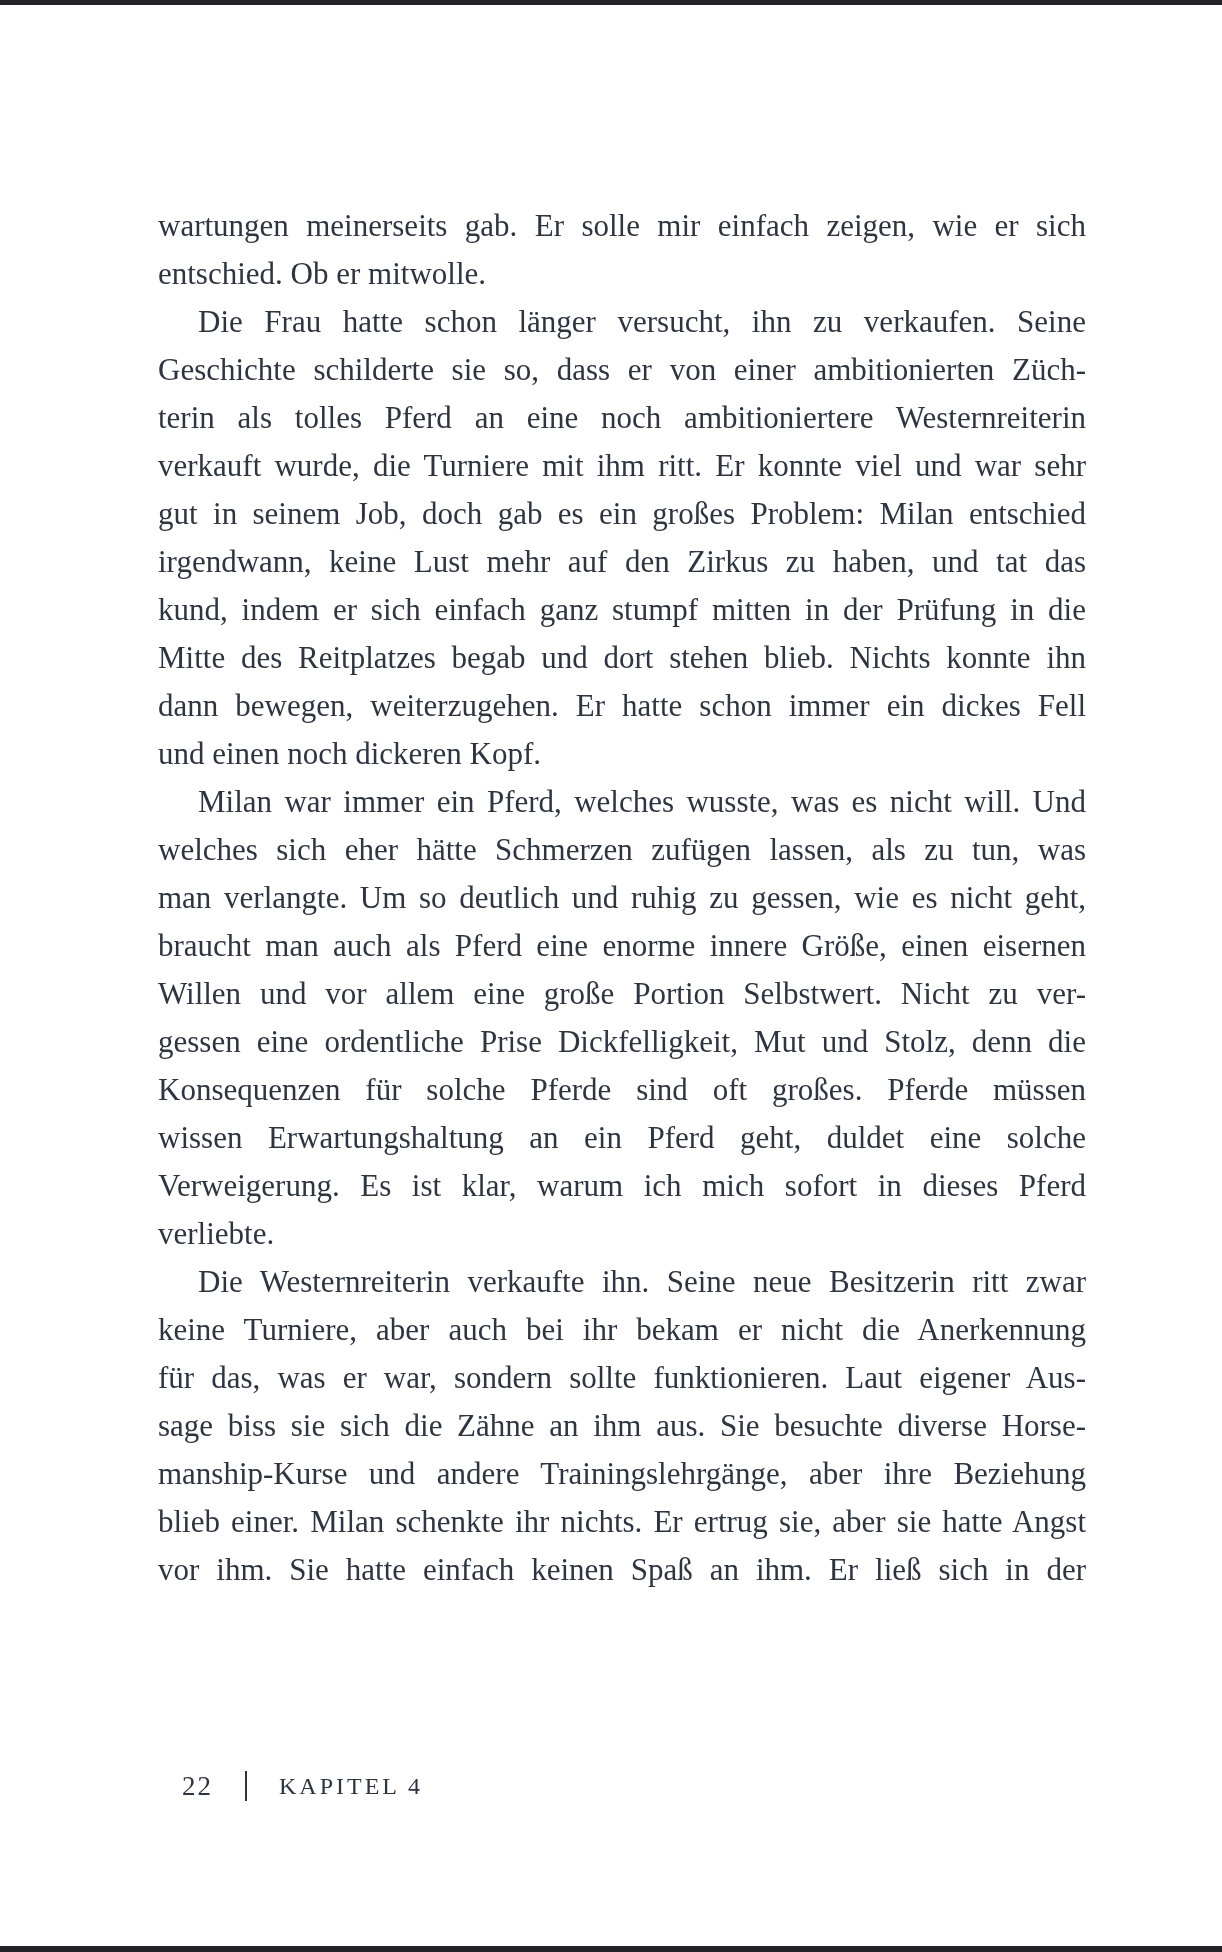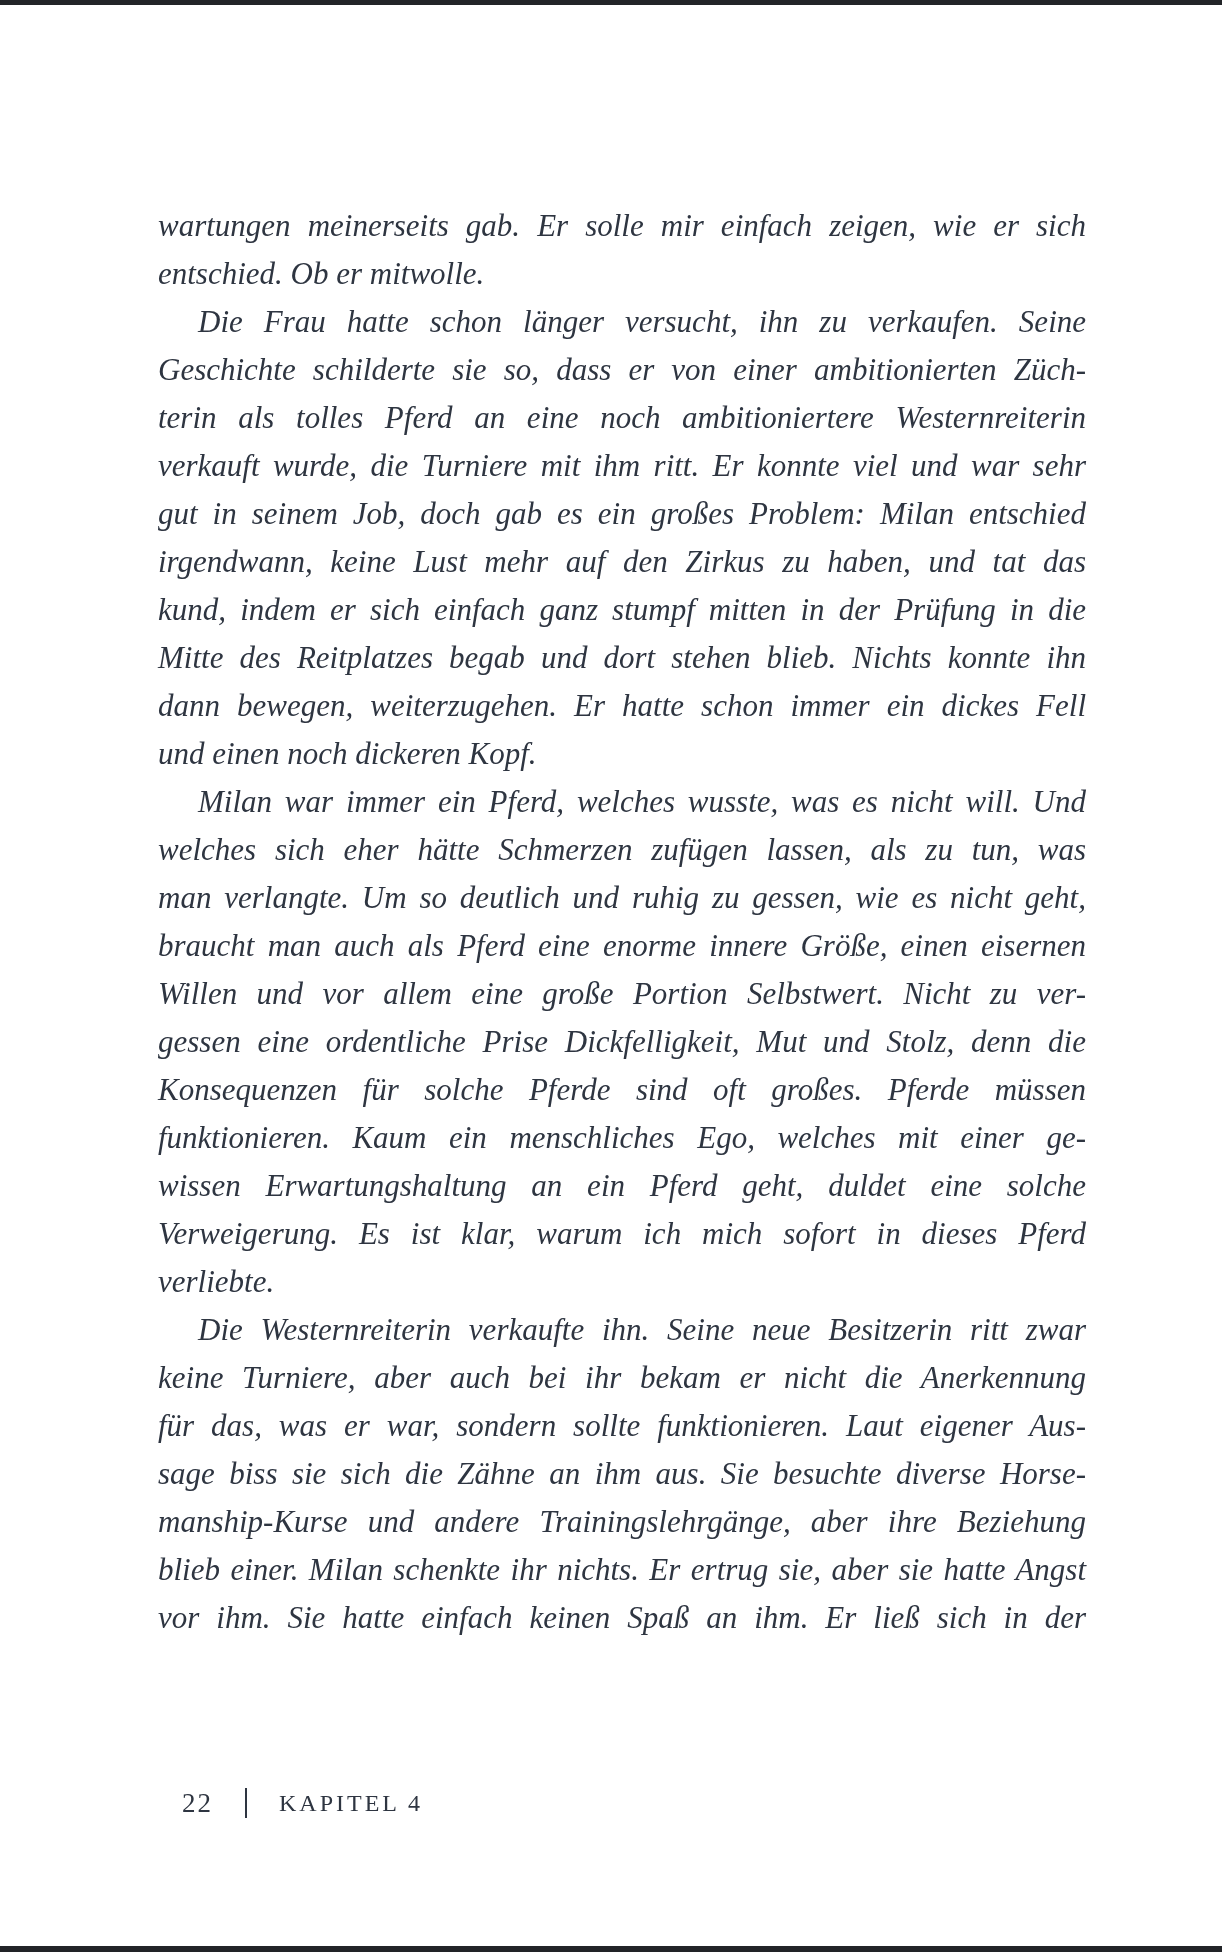--- a/index.html
+++ b/index.html
@@ -44,21 +44,20 @@
   }
 
   .footer {
     position: absolute;
     left: 182px;
     top: 1768px;
     height: 36px;
     display: flex;
     align-items: center;
     color: #2e3541;
-    margin-top: 17px;
   }
   .pagenum {
     font-size: 27px;
     letter-spacing: 2px;
   }
   .divider {
     display: inline-block;
     width: 2px;
     height: 30px;
     background: #2e3541;
@@ -67,41 +66,40 @@
   .chapter {
     font-size: 24px;
     letter-spacing: 3px;
   }
 </style>
 </head>
 <body style="background: rgb(255, 255, 255);">
 
 <div class="edge-bar top" style="background: rgb(34, 36, 40);"></div>
 
-<div class="textblock" id="textblock" style="color: rgb(46, 53, 65); font-style: italic;">
+<div class="textblock" id="textblock" style="color: rgb(46, 53, 65);">
     <div class="line">wartungen meinerseits gab. Er solle mir einfach zeigen, wie er sich</div>
     <div class="line last">entschied. Ob er mitwolle.</div>
     <div class="line indent">Die Frau hatte schon länger versucht, ihn zu verkaufen. Seine</div>
     <div class="line">Geschichte schilderte sie so, dass er von einer ambitionierten Züch-</div>
     <div class="line">terin als tolles Pferd an eine noch ambitioniertere Westernreiterin</div>
     <div class="line">verkauft wurde, die Turniere mit ihm ritt. Er konnte viel und war sehr</div>
     <div class="line">gut in seinem Job, doch gab es ein großes Problem: Milan entschied</div>
     <div class="line">irgendwann, keine Lust mehr auf den Zirkus zu haben, und tat das</div>
     <div class="line">kund, indem er sich einfach ganz stumpf mitten in der Prüfung in die</div>
     <div class="line">Mitte des Reitplatzes begab und dort stehen blieb. Nichts konnte ihn</div>
     <div class="line">dann bewegen, weiterzugehen. Er hatte schon immer ein dickes Fell</div>
     <div class="line last">und einen noch dickeren Kopf.</div>
     <div class="line indent">Milan war immer ein Pferd, welches wusste, was es nicht will. Und</div>
     <div class="line">welches sich eher hätte Schmerzen zufügen lassen, als zu tun, was</div>
     <div class="line">man verlangte. Um so deutlich und ruhig zu gessen, wie es nicht geht,</div>
     <div class="line">braucht man auch als Pferd eine enorme innere Größe, einen eisernen</div>
     <div class="line">Willen und vor allem eine große Portion Selbstwert. Nicht zu ver-</div>
     <div class="line">gessen eine ordentliche Prise Dickfelligkeit, Mut und Stolz, denn die</div>
     <div class="line">Konsequenzen für solche Pferde sind oft großes. Pferde müssen</div>
-    <div class="line">funktionieren. Kaum ein menschliches Ego, welches mit einer ge-</div>
     <div class="line">wissen Erwartungshaltung an ein Pferd geht, duldet eine solche</div>
     <div class="line">Verweigerung. Es ist klar, warum ich mich sofort in dieses Pferd</div>
     <div class="line last">verliebte.</div>
     <div class="line indent">Die Westernreiterin verkaufte ihn. Seine neue Besitzerin ritt zwar</div>
     <div class="line">keine Turniere, aber auch bei ihr bekam er nicht die Anerkennung</div>
     <div class="line">für das, was er war, sondern sollte funktionieren. Laut eigener Aus-</div>
     <div class="line">sage biss sie sich die Zähne an ihm aus. Sie besuchte diverse Horse-</div>
     <div class="line">manship-Kurse und andere Trainingslehrgänge, aber ihre Beziehung</div>
     <div class="line">blieb einer. Milan schenkte ihr nichts. Er ertrug sie, aber sie hatte Angst</div>
     <div class="line">vor ihm. Sie hatte einfach keinen Spaß an ihm. Er ließ sich in der</div>

